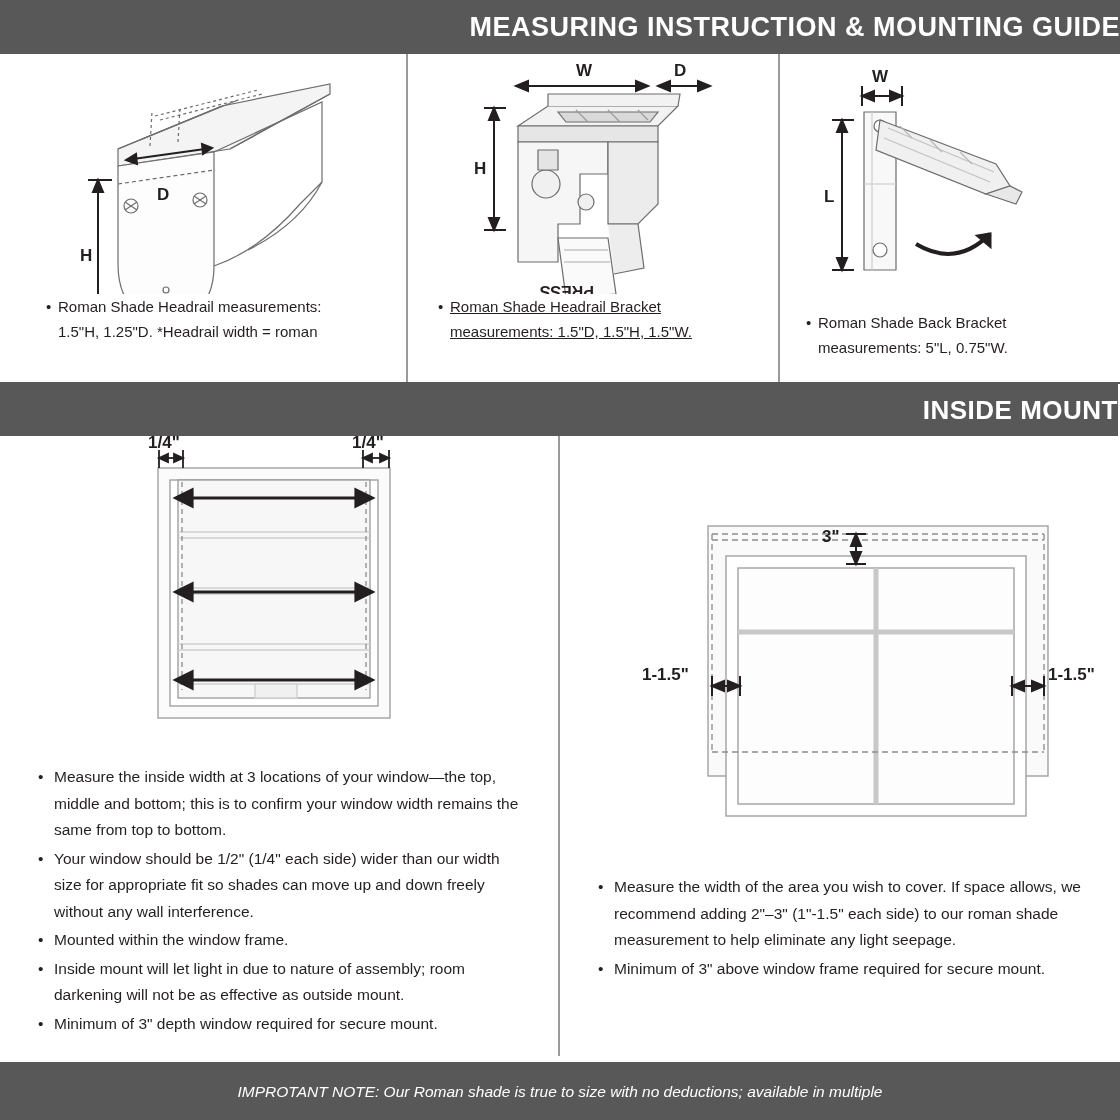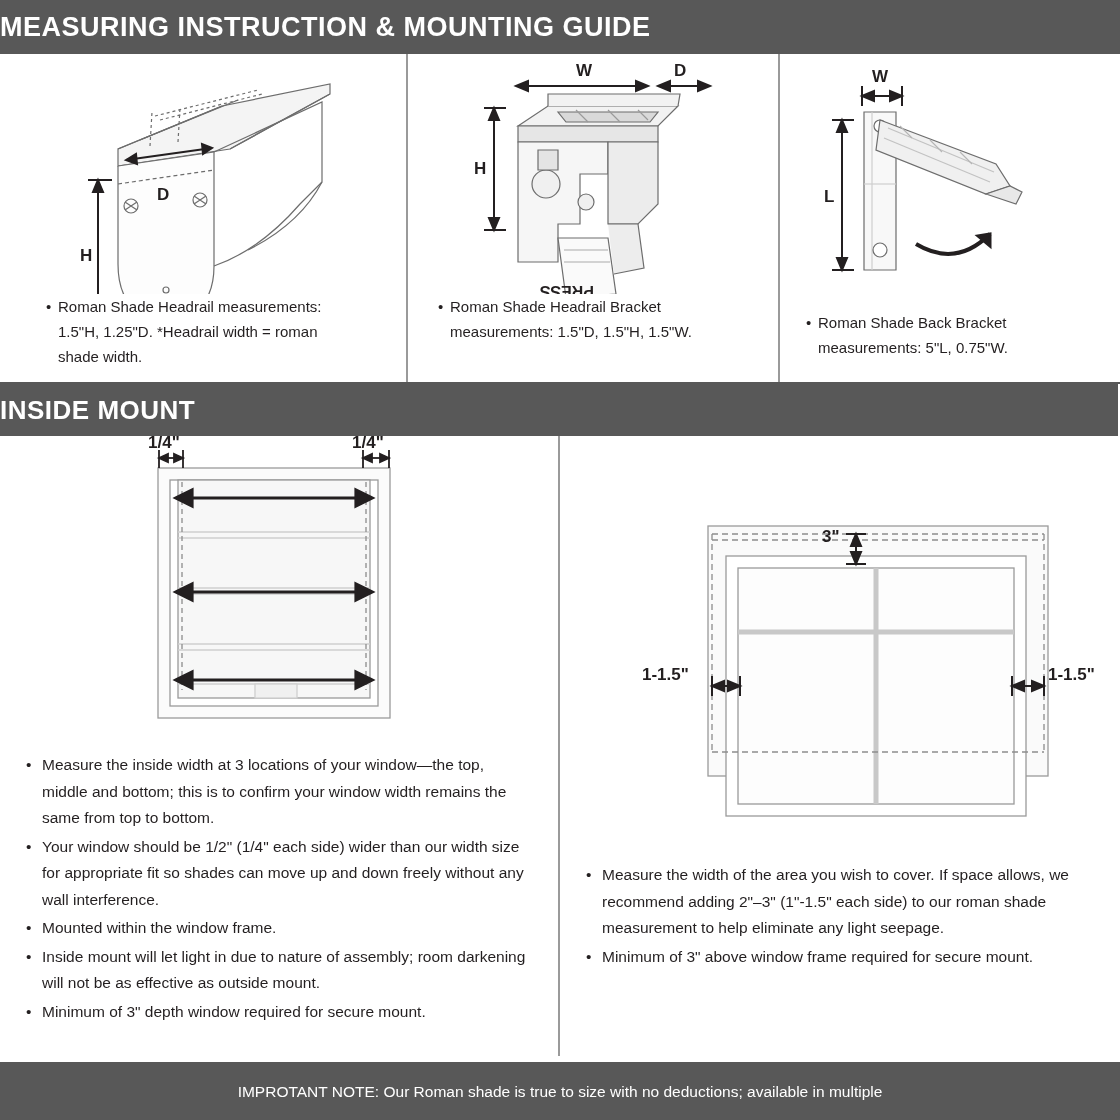--- a/index.html
+++ b/index.html
@@ -18,21 +18,21 @@
     overflow: hidden;
     background: #ffffff;
   }
 
   
   .bar {
     background: #585858;
     color: #ffffff;
     display: flex;
     align-items: center;
-    justify-content: flex-start;
+    justify-content: flex-end;
     font-weight: bold;
     letter-spacing: 0.5px;
   }
   #top-bar {
     height: 54px;
     font-size: 27px;
   }
   #mount-bar-row {
     display: flex;
     height: 52px;
@@ -53,20 +53,21 @@
     background: #585858;
     color: #ffffff;
     font-size: 15.5px;
     line-height: 21px;
     text-align: center;
     display: flex;
     align-items: center;
     justify-content: center;
     padding: 0 40px;
     box-sizing: border-box;
+    font-style: italic;
   }
 
   
   #top-section {
     display: flex;
     height: 330px;
     border-bottom: 2px solid #585858;
     box-sizing: border-box;
   }
   .panel {
@@ -87,21 +88,21 @@
     line-height: 25px;
     padding: 0 26px;
     color: #231f20;
   }
   .caption .bullet {
     display: inline-block;
     width: 12px;
     color: #231f20;
   }
   #cap-1 { padding-left: 46px; padding-right: 46px; }
-  #cap-2 { padding-left: 30px; padding-right: 20px; text-align: left; }
+  #cap-2 { padding-left: 30px; padding-right: 20px; text-align: left; text-decoration: underline; }
   #cap-3 { padding-left: 26px; padding-right: 16px; text-align: left; margin-top: 16px; }
   .cap-indent { display: block; padding-left: 12px; }
 
   
   #mid-section {
     display: flex;
     height: 620px;
     box-sizing: border-box;
   }
   #inside-col {
@@ -129,21 +130,21 @@
     position: relative;
     padding-left: 16px;
     margin-bottom: 2px;
   }
   .bullets li:before {
     content: "•";
     position: absolute;
     left: 0;
     top: 0;
   }
-  ul.bullets { margin: 0; padding-left: 26px; padding-right: 26px; }
+  ul.bullets { margin: 12px; padding-left: 26px; padding-right: 26px; }
 
   
   svg { display: block; }
   .dimtext {
     font-family: "Liberation Sans", sans-serif;
     font-size: 16px;
     fill: #231f20;
   }
   .dimtext-b {
     font-family: "Liberation Sans", sans-serif;
@@ -202,21 +203,20 @@
             <polygon points="98,274 93,262 103,262"></polygon>
             <line x1="88" y1="126" x2="112" y2="126" stroke-width="2"></line>
             <line x1="88" y1="274" x2="112" y2="274" stroke-width="2"></line>
           </g>
           <text class="dimtext-b" x="80" y="207">H</text>
         </svg>
       </div>
       <div class="caption" id="cap-1">
         <span class="bullet">•</span><span>Roman Shade Headrail measurements:</span><br>
         <span class="cap-indent">1.5"H, 1.25"D. *Headrail width = roman</span>
-        <span class="cap-indent">shade width.</span>
       </div>
     </div>
 
     <div class="panel" id="panel-2">
       <div class="panel-art">
         <svg width="372" height="240" viewBox="0 0 372 240">
           <g stroke="#6d6d6d" fill="#f2f2f2" stroke-width="1.2">
 
             <path d="M110 72 L140 52 L270 52 L250 72 Z"></path>
             <path d="M110 72 L110 88 L250 88 L250 72 Z" fill="#e6e6e6"></path>

